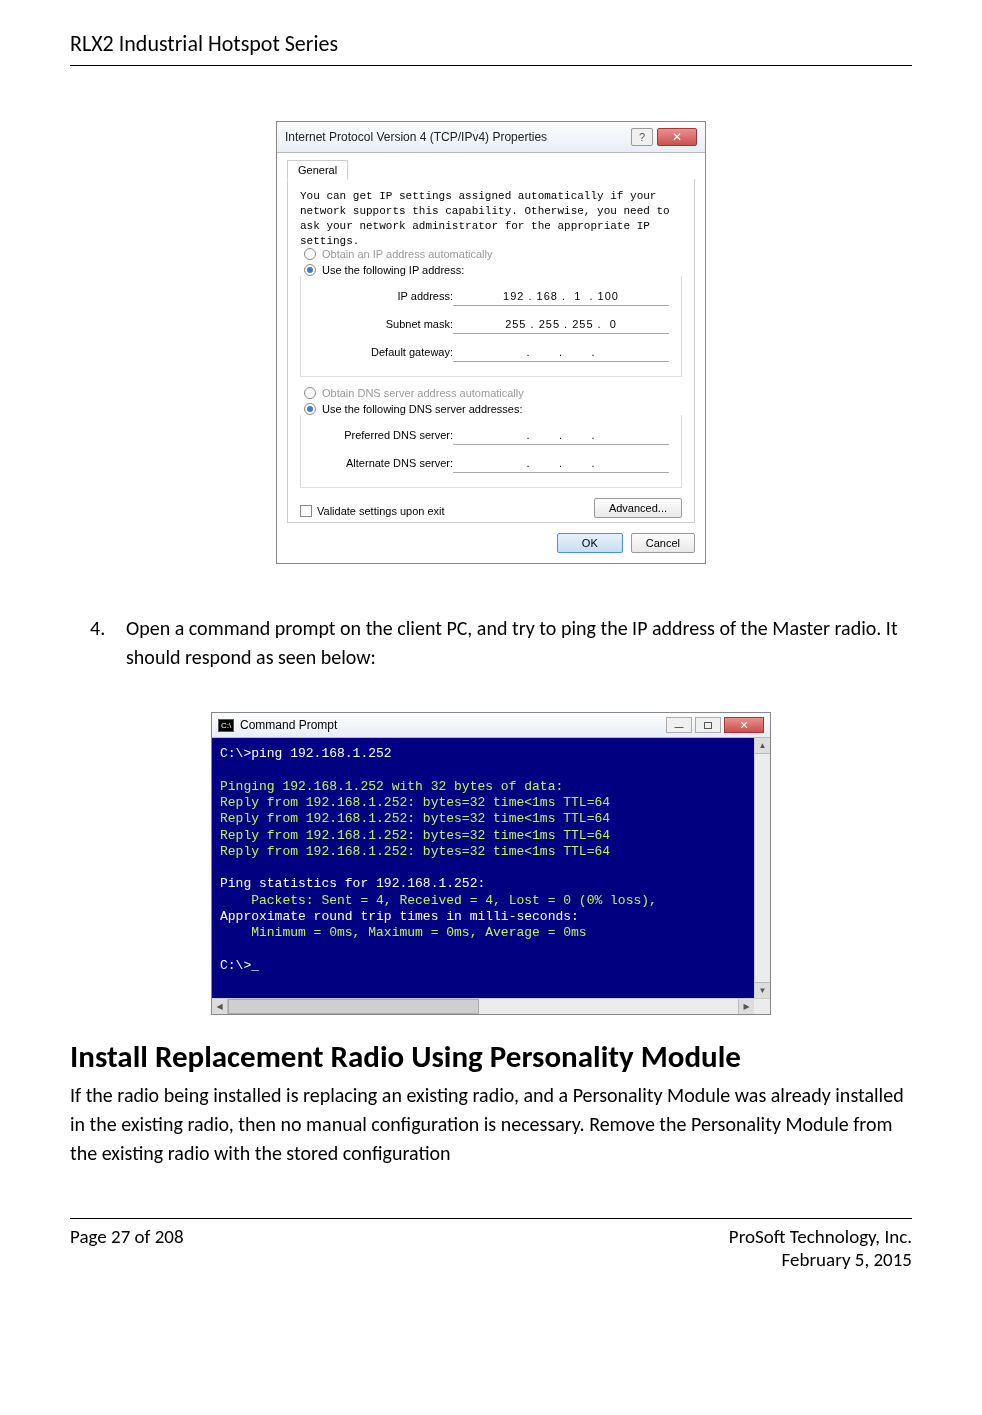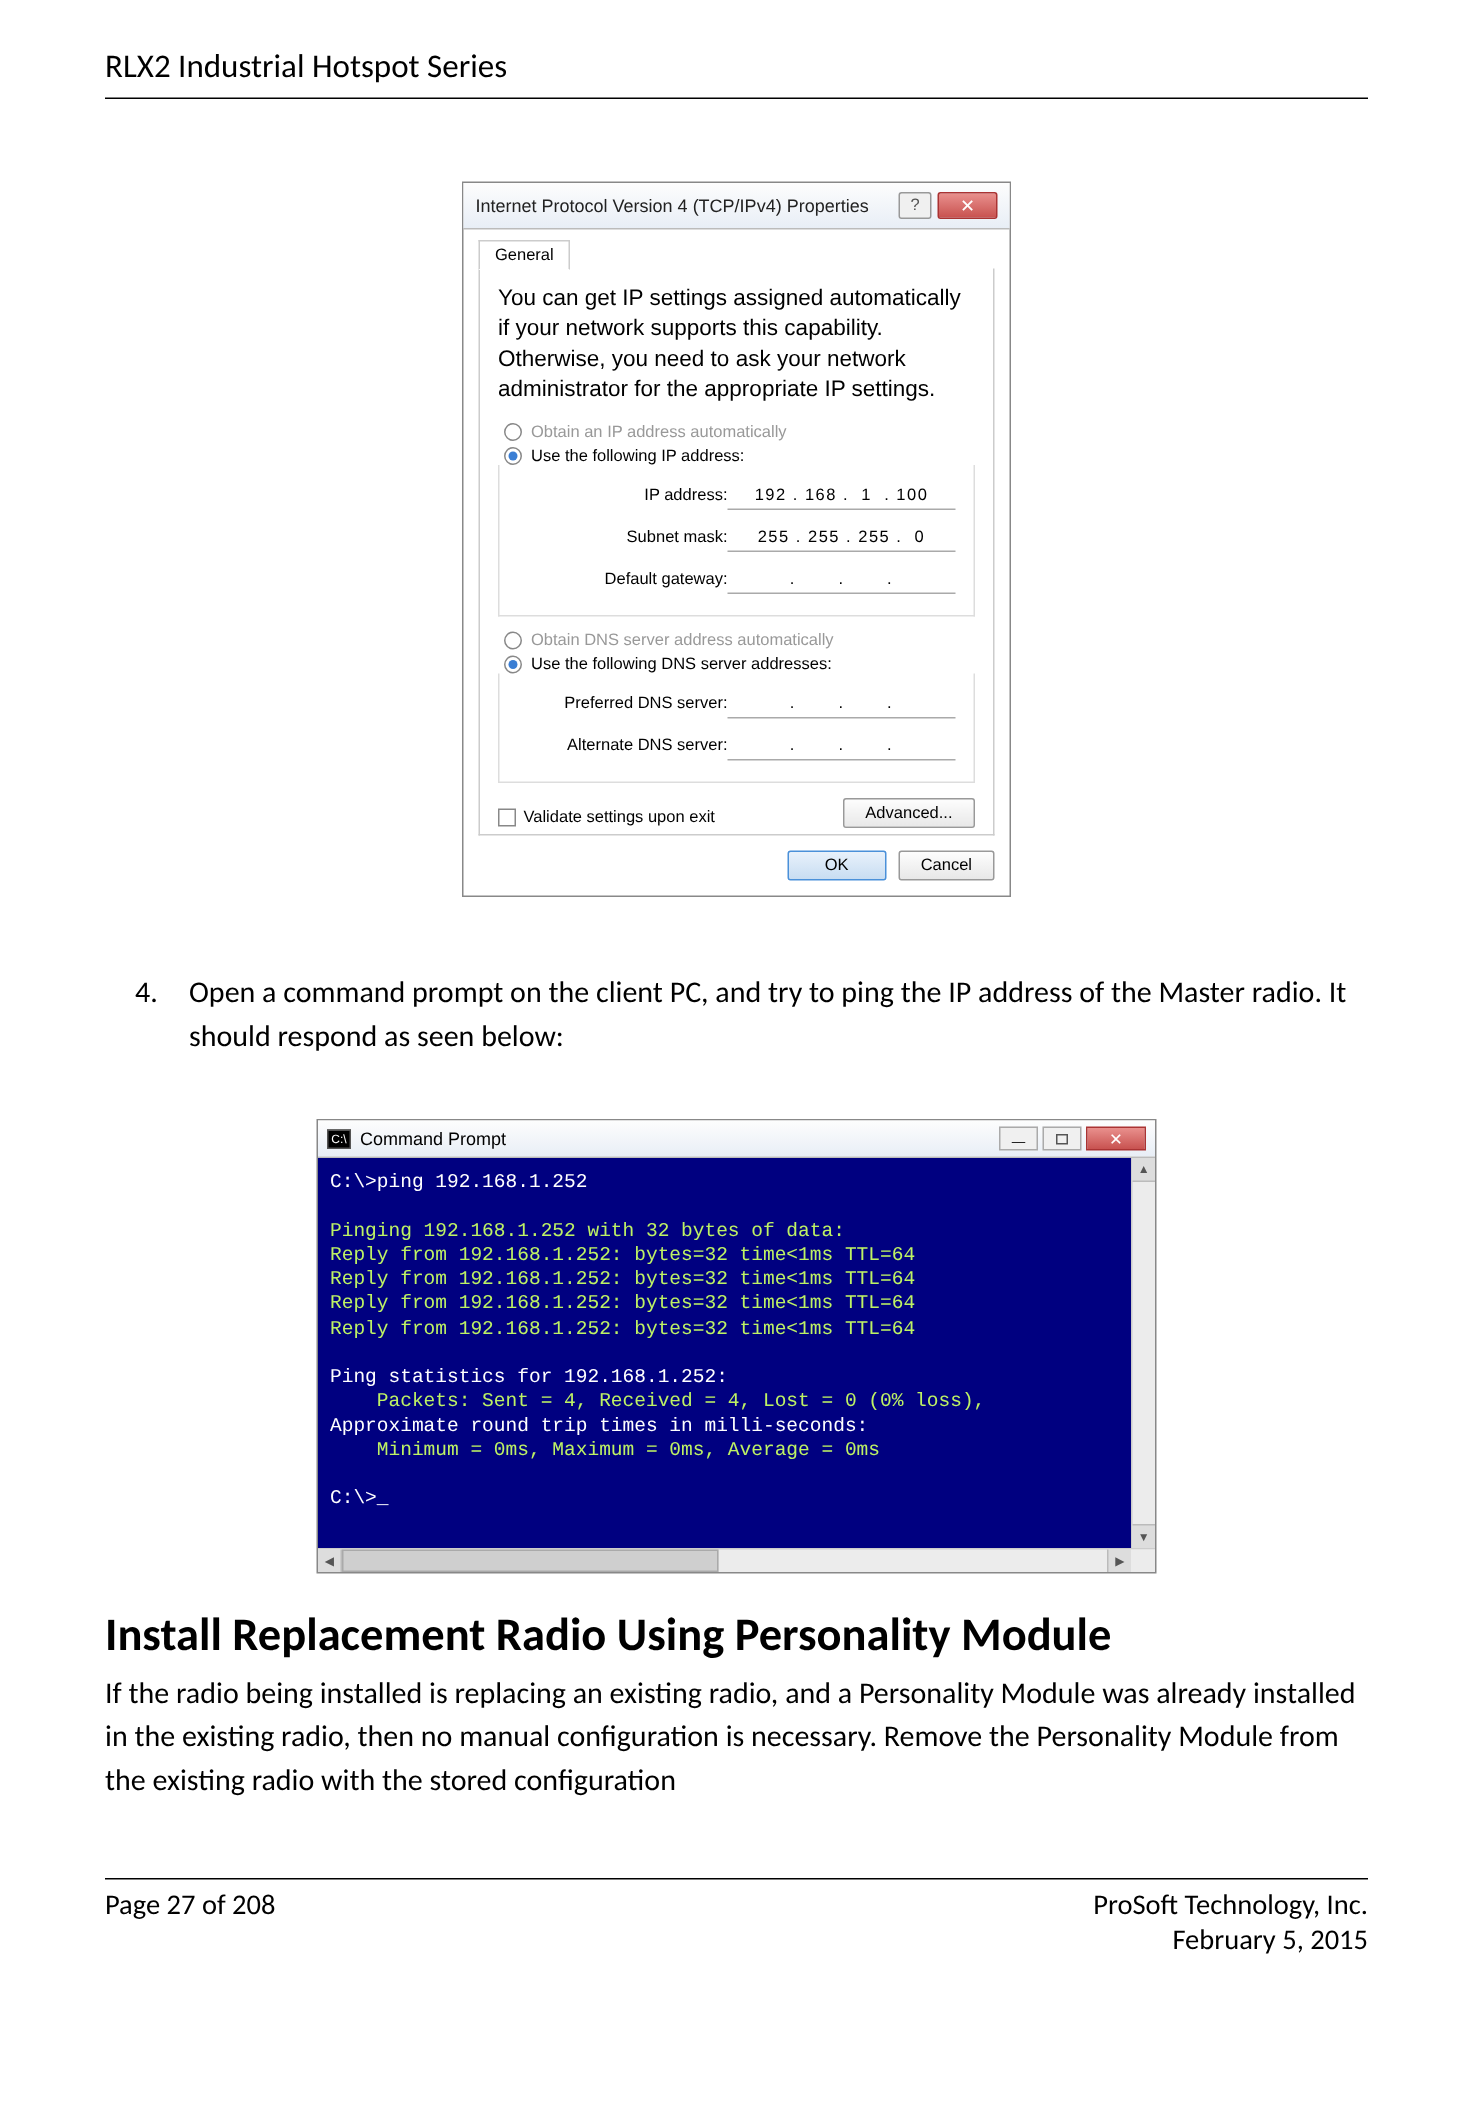--- a/index.html
+++ b/index.html
@@ -1,30 +1,30 @@
 <!DOCTYPE html>
 <html><head>
   <meta charset="utf-8">
   <style>
     * { box-sizing: border-box; margin: 0; padding: 0; }
     body { font-family: Calibri, Arial, sans-serif; background: #fff; color: #000; width: 982px; padding: 0; }
     .page { padding: 30px 70px 20px 70px; }
     .header-title { font-size: 22px; margin-bottom: 8px; }
     .hr { border: none; border-top: 1.5px solid #000; margin-bottom: 55px; }
     
-    .dialog { width: 366px; margin: 0 auto 50px auto; border: 1px solid #888; font-family: 'Segoe UI', Tahoma, sans-serif; font-size: 11px; background: #fff; }
+    .dialog { width: 430px; margin: 0 auto 50px auto; border: 1px solid #888; font-family: 'Segoe UI', Tahoma, sans-serif; font-size: 11px; background: #fff; }
     .dialog-titlebar { background: linear-gradient(to bottom, #fdfdfd, #e8eef6); border-bottom: 1px solid #bbb; padding: 6px 8px; display: flex; align-items: center; justify-content: space-between; }
     .dialog-title { font-size: 12px; color: #222; }
     .title-buttons { display: flex; gap: 4px; }
     .help-btn { width: 22px; height: 18px; background: #f0f0f0; border: 1px solid #999; border-radius: 2px; display: flex; align-items: center; justify-content: center; font-size: 11px; color: #555; }
     .close-btn { width: 40px; height: 18px; background: linear-gradient(to bottom, #e9908d, #c85250); border: 1px solid #a33; border-radius: 2px; display: flex; align-items: center; justify-content: center; color: #fff; font-size: 12px; }
     .dialog-body { padding: 6px 10px 8px 10px; }
     .tab-container { border: 1px solid #ccc; border-top: none; padding: 10px 12px 4px 12px; position: relative; }
     .tab-label { position: relative; top: 1px; display: inline-block; border: 1px solid #ccc; border-bottom: 1px solid #fff; background: #fff; padding: 3px 10px; font-size: 11px; z-index: 2; }
-    .desc-text { font-size: 15px; margin-bottom: 12px; line-height: 1.35; }
+    .desc-text { font-size: 11px; margin-bottom: 0; line-height: 1.35; font-family: Liberation Mono, monospace; }
     .radio-row { display: flex; align-items: center; gap: 6px; font-size: 11px; margin-bottom: 4px; padding-left: 4px; }
     .radio-circle { width: 12px; height: 12px; border: 1px solid #888; border-radius: 50%; display: flex; align-items: center; justify-content: center; }
     .radio-dot { width: 6px; height: 6px; background: #3a7ed4; border-radius: 50%; }
     .disabled-text { color: #999; }
     .fieldset { border: 1px solid #ddd; padding: 10px 12px 6px 12px; margin: -2px 0 10px 0; position: relative; }
     .field-row { display: flex; align-items: center; margin-bottom: 8px; font-size: 11px; }
     .field-label { width: 140px; text-align: right; }
     .field-input { flex: 1; height: 20px; border: none; border-bottom: 1px solid #aaa; font-size: 11px; text-align: center; font-family: 'Segoe UI', Tahoma, sans-serif; letter-spacing: 1px; }
     .checkbox-row { display: flex; align-items: center; gap: 5px; margin-top: 6px; }
     .checkbox { width: 12px; height: 12px; border: 1px solid #888; }

